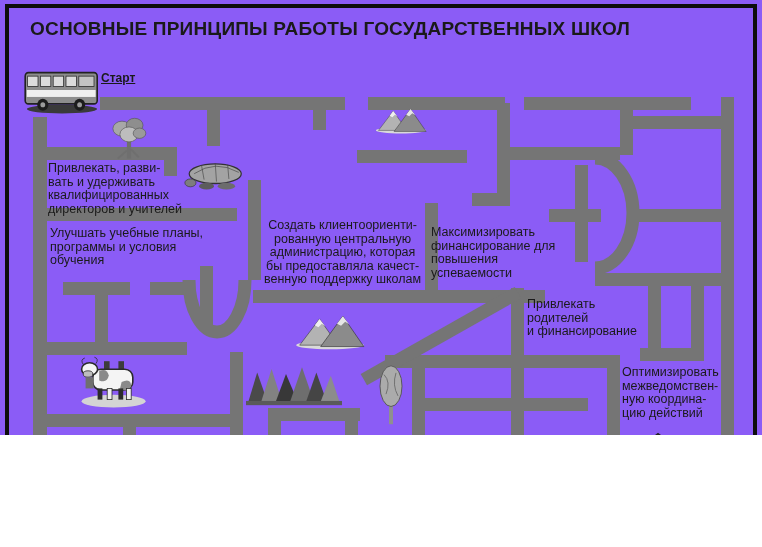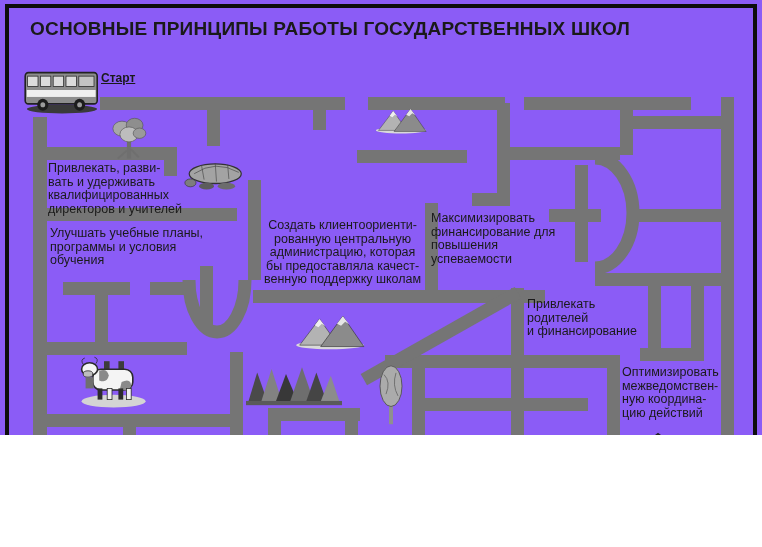--- a/index.html
+++ b/index.html
@@ -189,21 +189,21 @@
 квалифицированных
 директоров и учителей</div>
       <div class="label" style="left: 50px; top: 227px;">Улучшать учебные планы,
 программы и условия
 обучения</div>
       <div class="label" style="left: 264px; top: 219px; text-align: center;">Создать клиентоориенти-
 рованную центральную
 администрацию, которая
 бы предоставляла качест-
 венную поддержку школам</div>
-      <div class="label" style="left: 431px; top: 212px;">Максимизировать
+      <div class="label" style="left: 431px; top: 226px;">Максимизировать
 финансирование для
 повышения
 успеваемости</div>
       <div class="label" style="left: 527px; top: 298px;">Привлекать
 родителей
 и финансирование</div>
       <div class="label" style="left: 622px; top: 366px;">Оптимизировать
 межведомствен-
 ную координа-
 цию действий</div>

